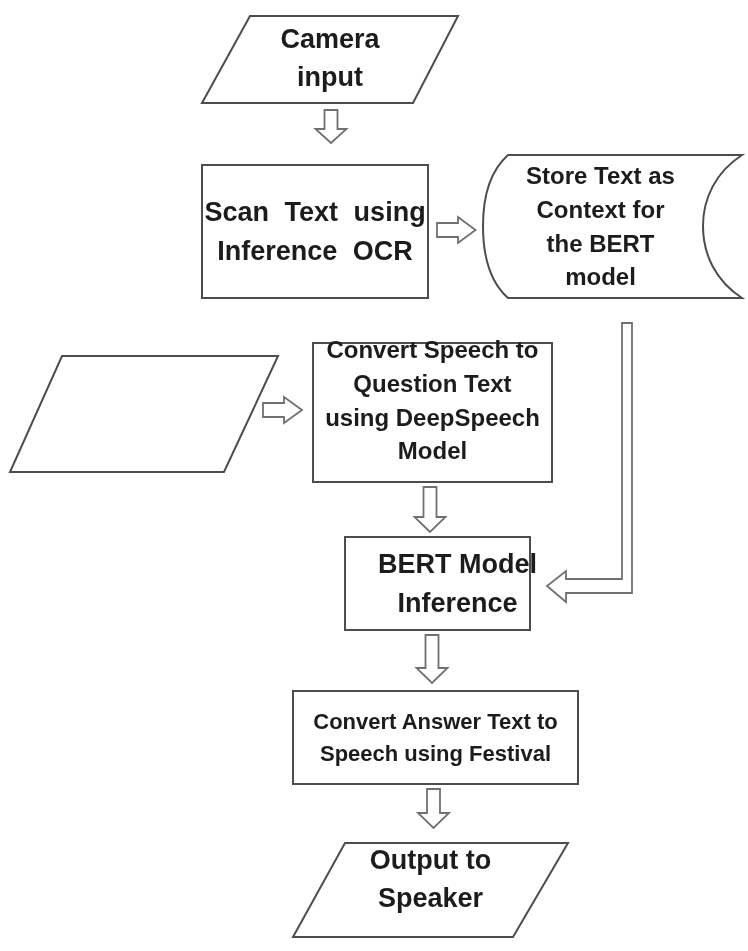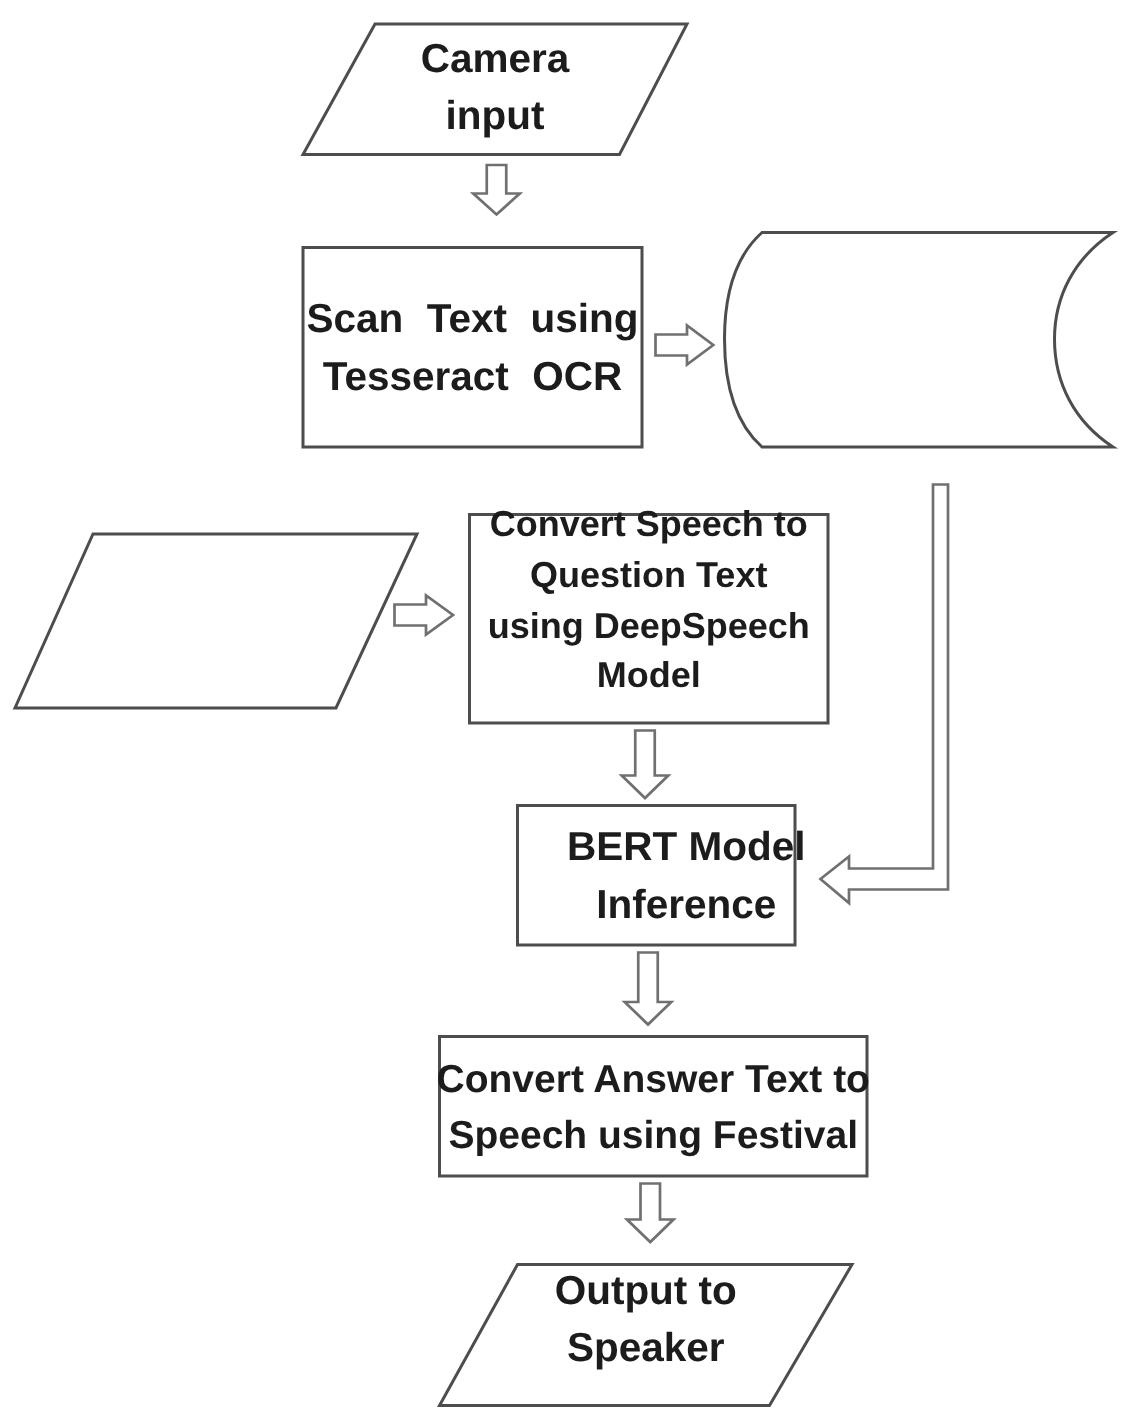--- a/index.html
+++ b/index.html
@@ -34,21 +34,21 @@
     pointer-events: none;
   }
   .node-label.small {
     font-size: 24px;
     line-height: 1.4;
   }
   .node-label.wordspaced {
     word-spacing: 0.3em;
   }
   .node-label.tight {
-    font-size: 26px;
+    font-size: 22px;
   }
 </style>
 </head>
 <body>
 
 <div class="canvas">
 
   <svg width="748" height="951" viewBox="0 0 748 951">
     <g fill="#ffffff" stroke="#4d4d4d" stroke-width="2">
 
@@ -89,22 +89,26 @@
       <path d="M 425.5 635 H 438.5 V 668 H 447.5 L 432 683 L 416.5 668 H 425.5 Z"></path>
 
       <path d="M 427 789 H 440 V 813 H 449 L 433.5 828 L 418 813 H 427 Z"></path>
     </g>
   </svg>
 
   <div class="node-label" style="left:202px; top:16px;  width:256px; height:84px;">Camera
 input</div>
 
   <div class="node-label wordspaced" style="left:202px; top:165px; width:226px; height:133px;">Scan Text using
-Tesseract OCR</div>
+Inference OCR</div>
 
+  <div class="node-label small" style="left:483px; top:155px; width:235px; height:143px;">Store Text as
+Context for
+the BERT
+model</div>
 
 
   <div class="node-label small" style="left:313px; top:331px; width:239px; height:139px;">Convert Speech to
 Question Text
 using DeepSpeech
 Model</div>
 
   <div class="node-label" style="left:345px; top:537px; width:185px; height:93px;margin-left:20px;">BERT Model
 Inference</div>
 

